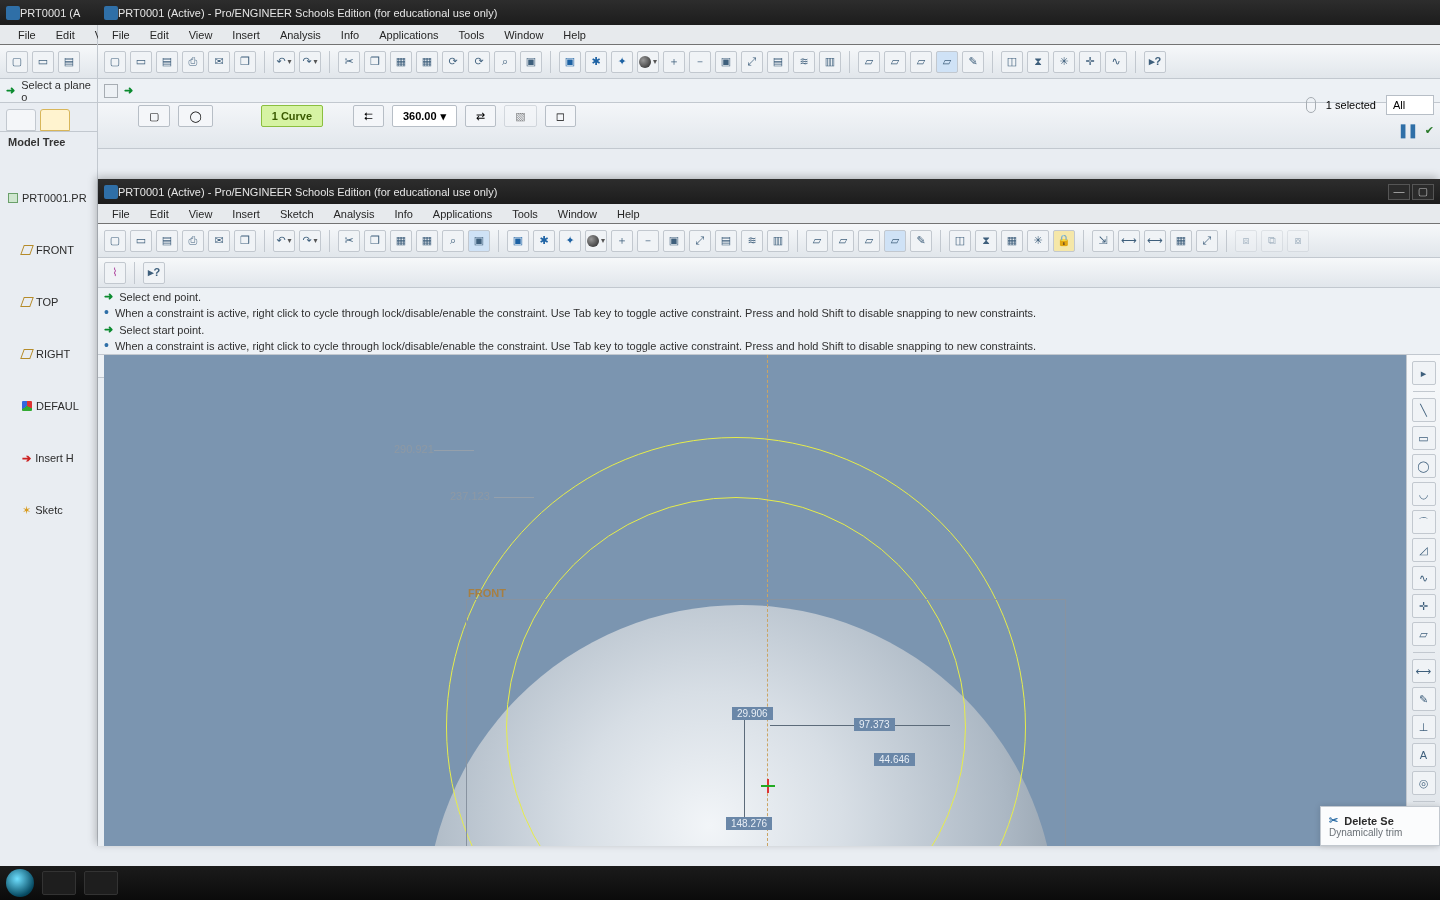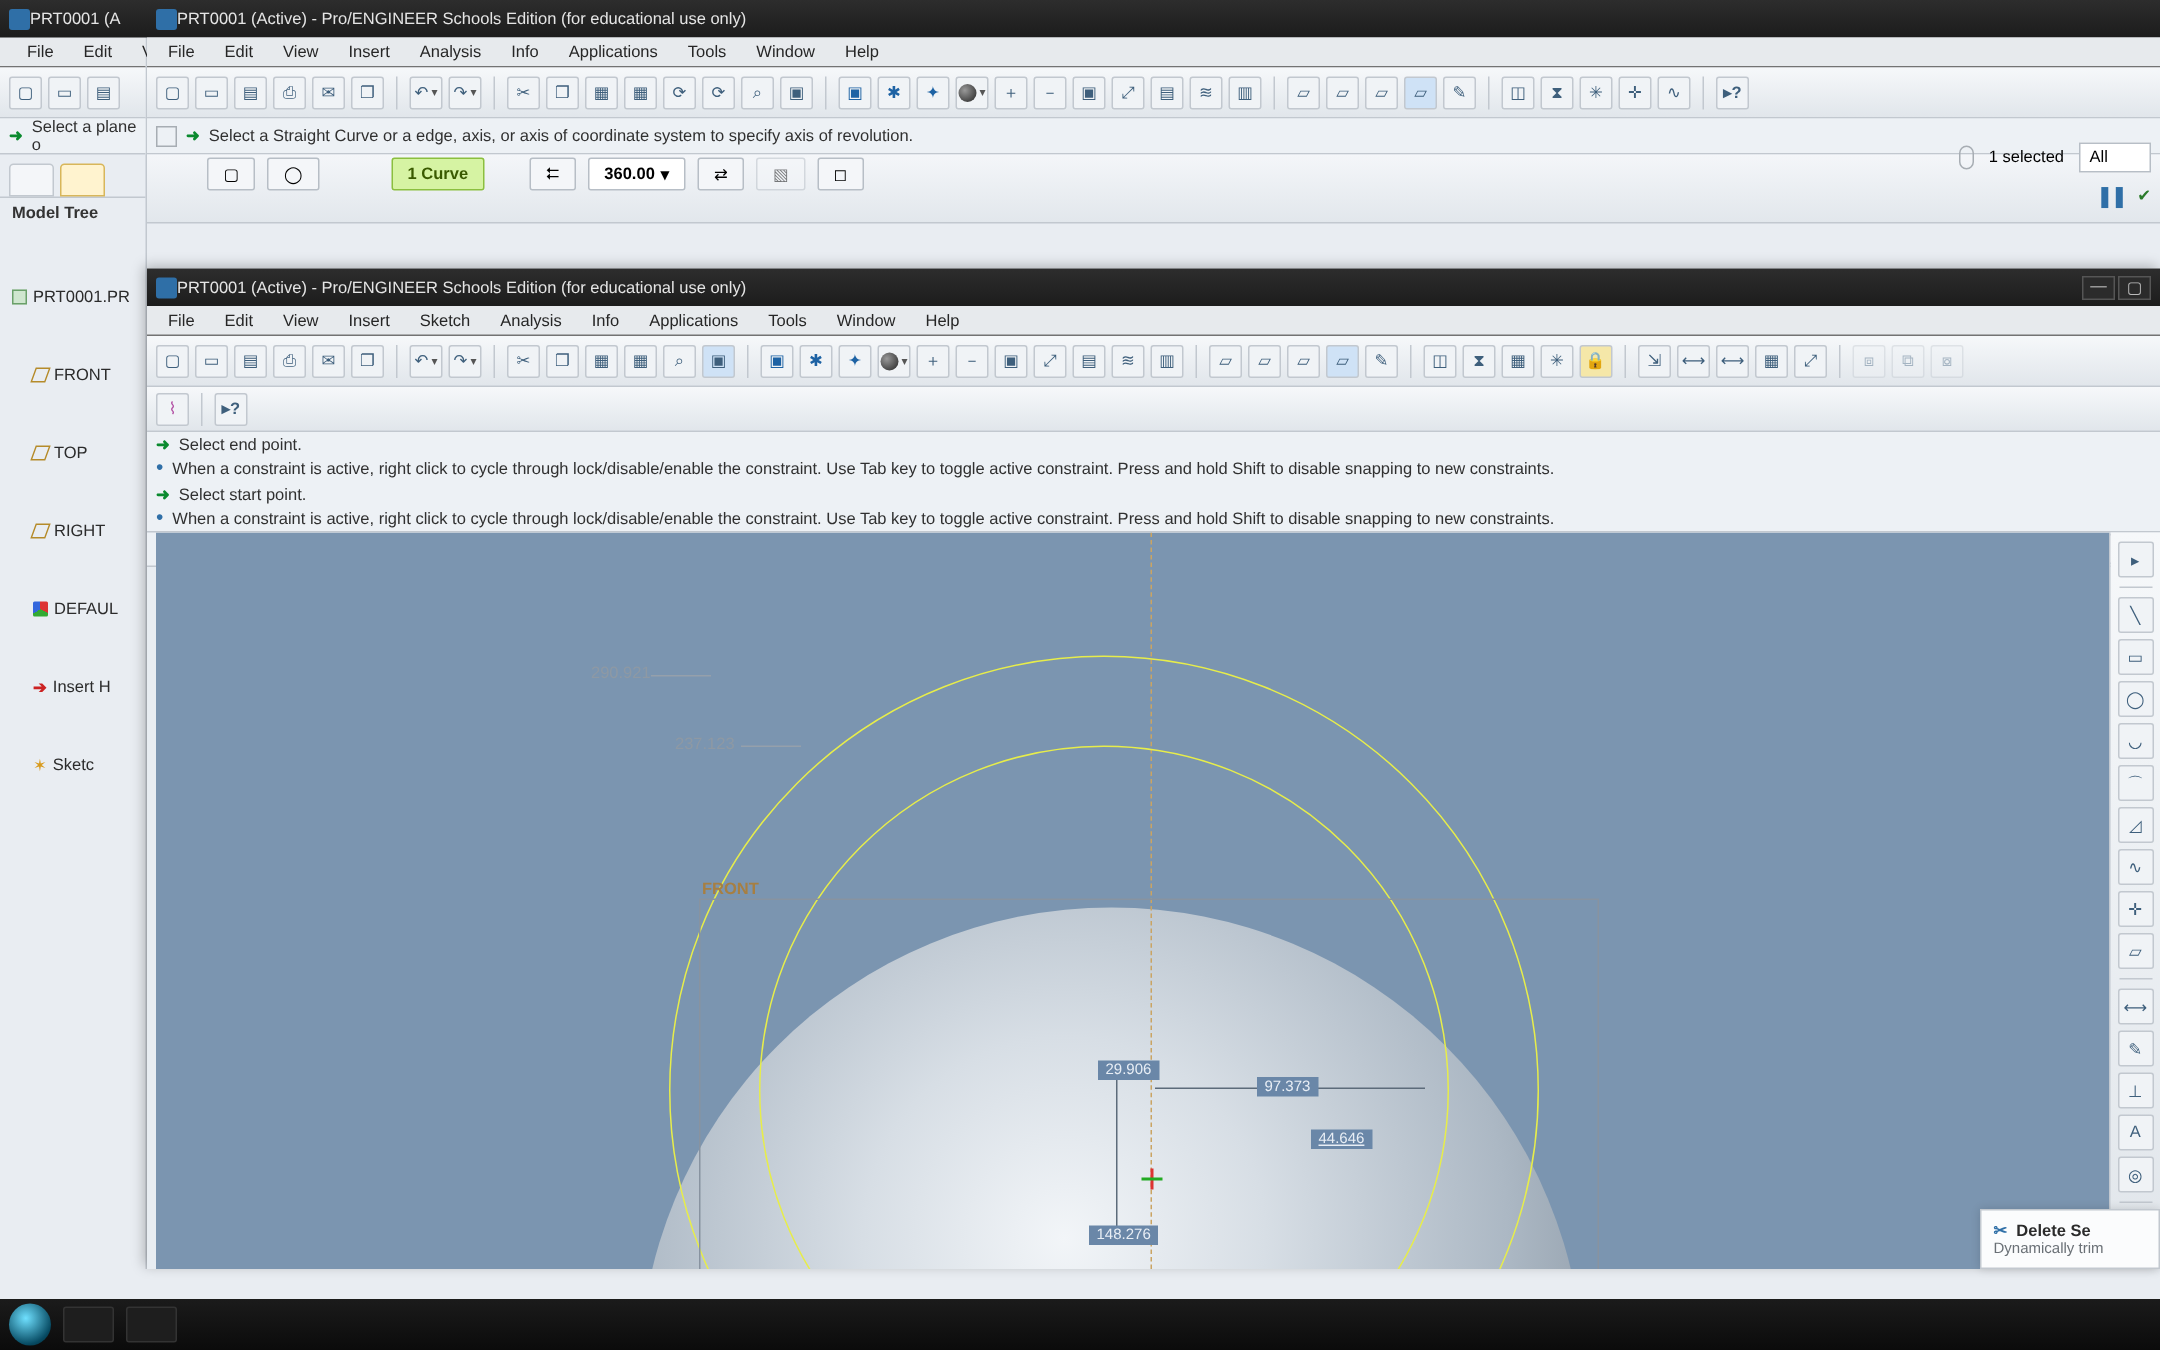--- a/index.html
+++ b/index.html
@@ -219,21 +219,20 @@
       <div class="tb-btn">✳</div>
       <div class="tb-btn">✛</div>
       <div class="tb-btn">∿</div>
       <div class="tb-sep"></div>
       <div class="tb-btn" style="font-weight:bold;">▸?</div>
     </div>
 
     <div class="status-row">
       <span style="width:14px;height:14px;border:1px solid #a7adb3;"></span>
       <span class="arrow">➜</span>
-      <span>Select a  Straight Curve or a edge, axis, or axis of coordinate system to specify axis of revolution.</span>
     </div>
 
     <div class="dashboard">
       <div class="row1">
         <div class="chip">▢</div>
         <div class="chip">◯</div>
         <div class="chip curve">1 Curve</div>
         <div style="width:14px"></div>
         <div class="chip">⮄</div>
         <div class="chip deg"><span>360.00</span> ▾</div>
@@ -373,22 +372,22 @@
 
       <div class="leader l1"></div>
       <div class="leader l2"></div>
       <div class="dim-txt" style="left:290px; top:88px;">290.921</div>
       <div class="dim-txt" style="left:346px; top:135px;">237.123</div>
       <div class="dim-txt plane" style="left:364px; top:232px;">FRONT</div>
 
       <div class="hline" style="left:666px; top:370px; width:180px;"></div>
       <div class="vline" style="left:640px; top:355px; height:120px;"></div>
       <div class="tag" style="left:628px; top:352px;">29.906</div>
-      <div class="tag" style="left:734px; top:363px;">97.373</div>
-      <div class="tag" style="left:770px; top:398px;text-decoration:underline;">44.646</div>
+      <div class="tag" style="left:750px; top:363px;">97.373</div>
+      <div class="tag" style="left:770px; top:398px;">44.646</div>
       <div class="tag" style="left:622px; top:462px;">148.276</div>
 
       <div style="position:absolute; left:659px; top:426px; width:10px; height:10px;">
         <div style="position:absolute;left:4px;top:-2px;width:2px;height:14px;background:#d33;"></div>
         <div style="position:absolute;left:-2px;top:4px;width:14px;height:2px;background:#2a2;"></div>
       </div>
     </div>
   </div>
 
   <div class="sketch-bar">

